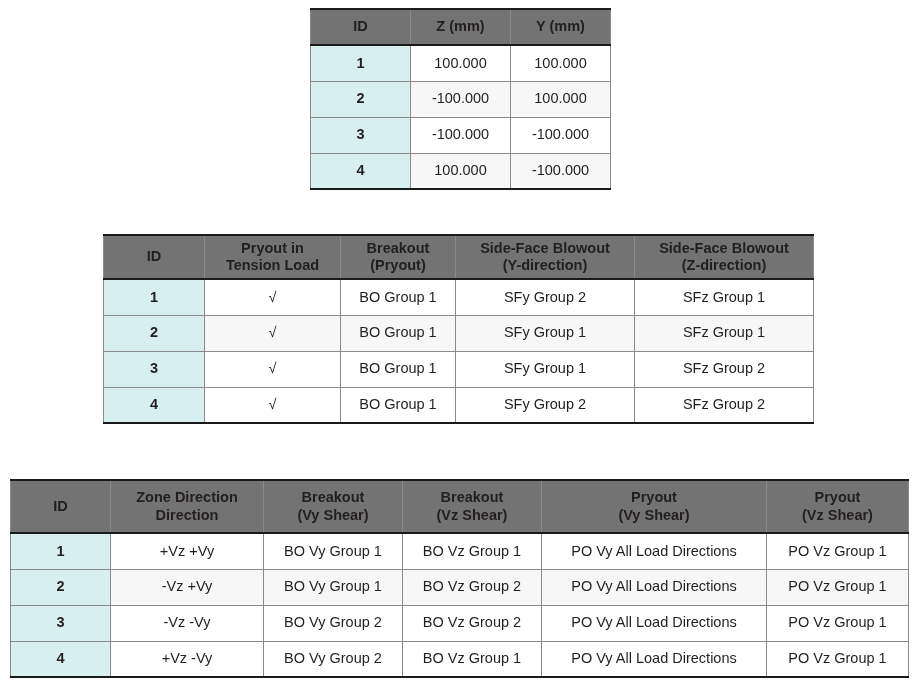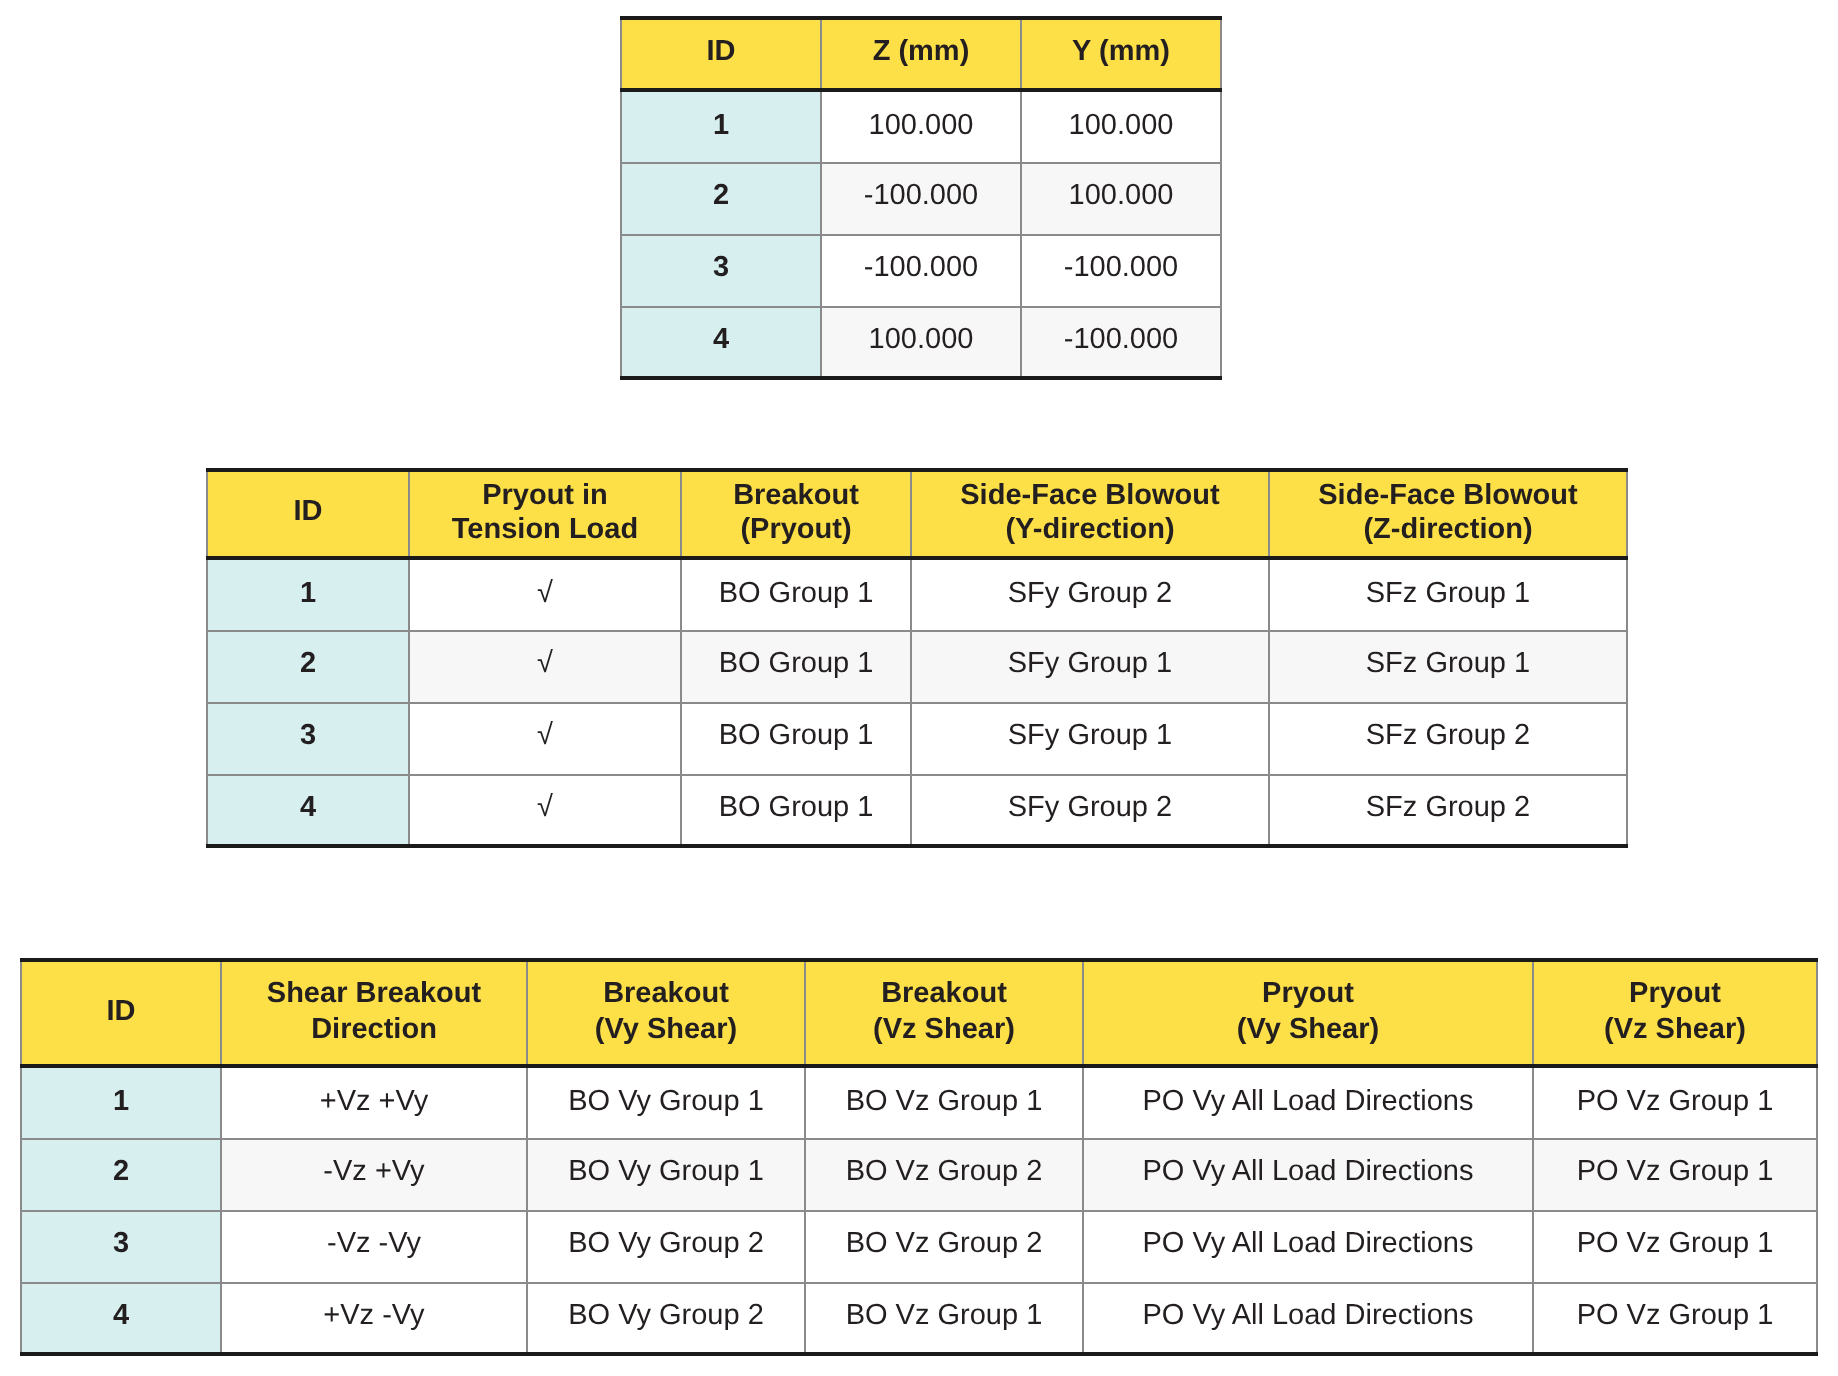--- a/index.html
+++ b/index.html
@@ -29,21 +29,21 @@
     text-align: center;
     vertical-align: middle;
     font-size: 14.5px;
     line-height: 1.18;
     padding: 0 4px;
     box-sizing: border-box;
     white-space: nowrap;
   }
 
   .tbl thead th {
-    background: #fde047;
+    background: #737373;
     font-weight: bold;
     border-top: 2px solid #1a1a1a;
     border-bottom: 2px solid #1a1a1a;
     color: #231f20;
   }
 
   .tbl tbody tr:last-child td {
     border-bottom: 2px solid #1a1a1a;
   }
 
@@ -220,21 +220,21 @@
       <col class="c-bvz">
       <col class="c-pvy">
       <col class="c-pvz">
   </colgroup>
   <thead>
     <tr>
       <th>
         <span class="hdr2">ID</span>
       </th>
       <th>
-        <span class="hdr2">Shear Breakout</span>
+        <span class="hdr2">Zone Direction</span>
         <span class="hdr2">Direction</span>
       </th>
       <th>
         <span class="hdr2">Breakout</span>
         <span class="hdr2">(Vy Shear)</span>
       </th>
       <th>
         <span class="hdr2">Breakout</span>
         <span class="hdr2">(Vz Shear)</span>
       </th>

